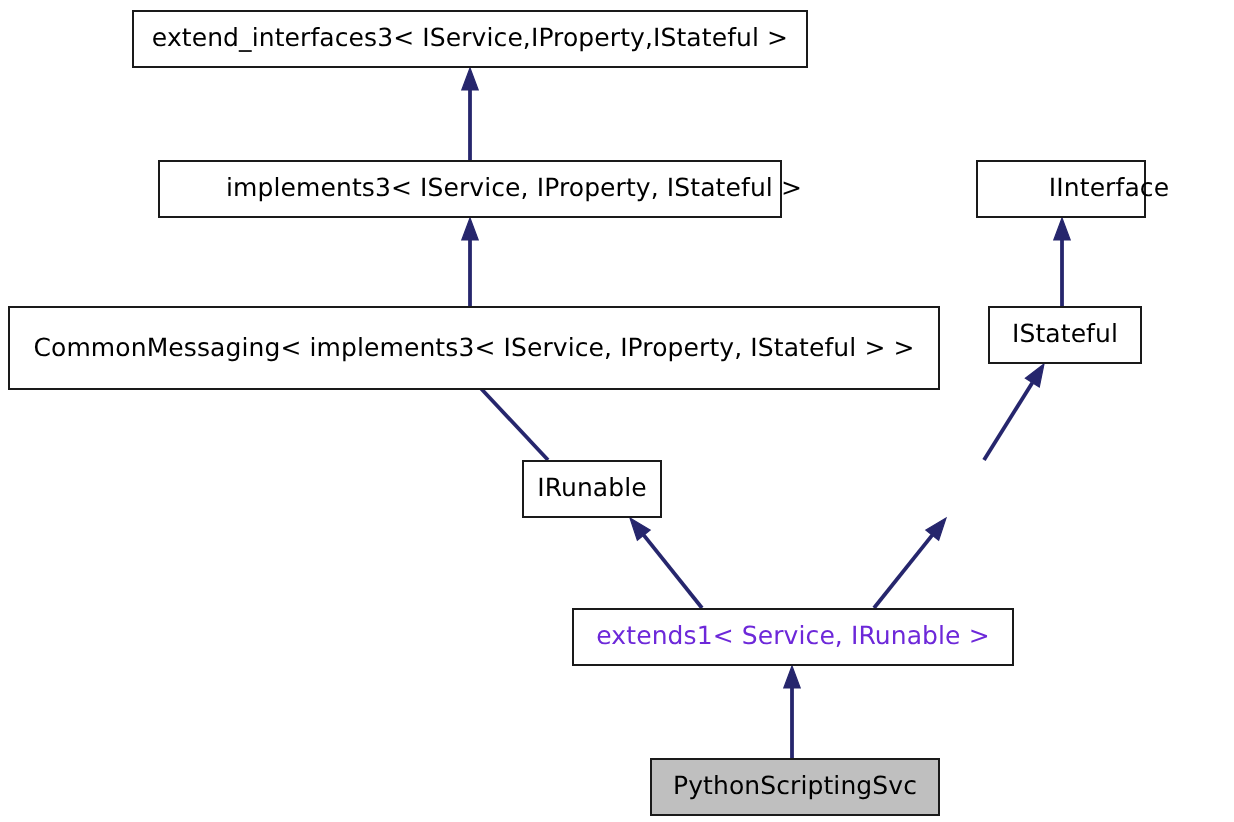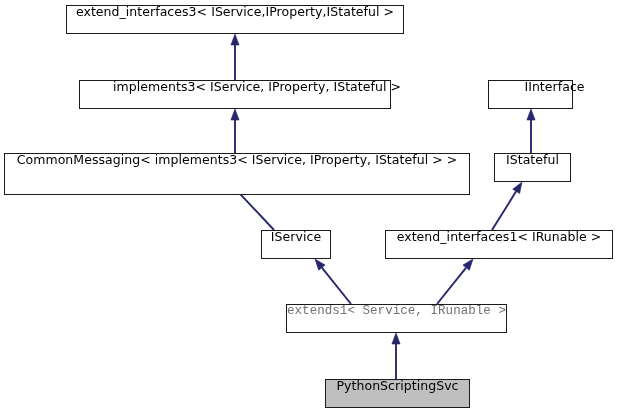--- a/index.html
+++ b/index.html
@@ -23,20 +23,21 @@
     width: 617px;
     height: 411px;
     pointer-events: none;
   }
   .node {
     position: absolute;
     box-sizing: border-box;
     border: 1px solid #1a1a1a;
     background: #ffffff;
     display: flex;
+    align-items: center;
     justify-content: center;
     white-space: nowrap;
     color: #000000;
     font-size: 12.5px;
     line-height: 1;
     letter-spacing: 0.05px;
     z-index: 2;
   }
   .node.highlight {
     background: #bfbfbf;
@@ -96,24 +97,21 @@
     <div class="node" style="left: 488px; top: 80px; width: 85px; height: 29px; border-color: rgb(26, 26, 26); background: rgb(255, 255, 255); color: rgb(0, 0, 0); padding-left: 48px;">
       <span class="label">IInterface</span>
     </div>
     <div class="node" style="left: 4px; top: 153px; width: 466px; height: 42px; border-color: rgb(26, 26, 26); background: rgb(255, 255, 255); color: rgb(0, 0, 0);">
       <span class="label">CommonMessaging&lt; implements3&lt; IService, IProperty, IStateful &gt; &gt;</span>
     </div>
     <div class="node" style="left: 494px; top: 153px; width: 77px; height: 29px; border-color: rgb(26, 26, 26); background: rgb(255, 255, 255); color: rgb(0, 0, 0);">
       <span class="label">IStateful</span>
     </div>
     <div class="node" style="left: 261px; top: 230px; width: 70px; height: 29px; border-color: rgb(26, 26, 26); background: rgb(255, 255, 255); color: rgb(0, 0, 0);">
-      <span class="label">IService</span>
+      <span class="label">IRunable</span>
     </div>
-    <div class="node" style="left: 385px; top: 230px; width: 228px; height: 29px; border-color: rgb(26, 26, 26); background: rgb(255, 255, 255); color: rgb(0, 0, 0);">
-      <span class="label">extend_interfaces1&lt; IRunable &gt;</span>
-    </div>
-    <div class="node" style="left: 286px; top: 304px; width: 221px; height: 29px; border-color: rgb(26, 26, 26); background: rgb(255, 255, 255); color: #737373; font-family: Liberation Mono, monospace;">
+    <div class="node" style="left: 286px; top: 304px; width: 221px; height: 29px; border-color: rgb(26, 26, 26); background: rgb(255, 255, 255); color: #6d28d9;">
       <span class="label">extends1&lt; Service, IRunable &gt;</span>
     </div>
     <div class="node highlight" style="left: 325px; top: 379px; width: 145px; height: 29px; border-color: rgb(26, 26, 26); background: rgb(191, 191, 191); color: rgb(0, 0, 0);">
       <span class="label">PythonScriptingSvc</span>
     </div>
   </div>
 
 </body></html>

